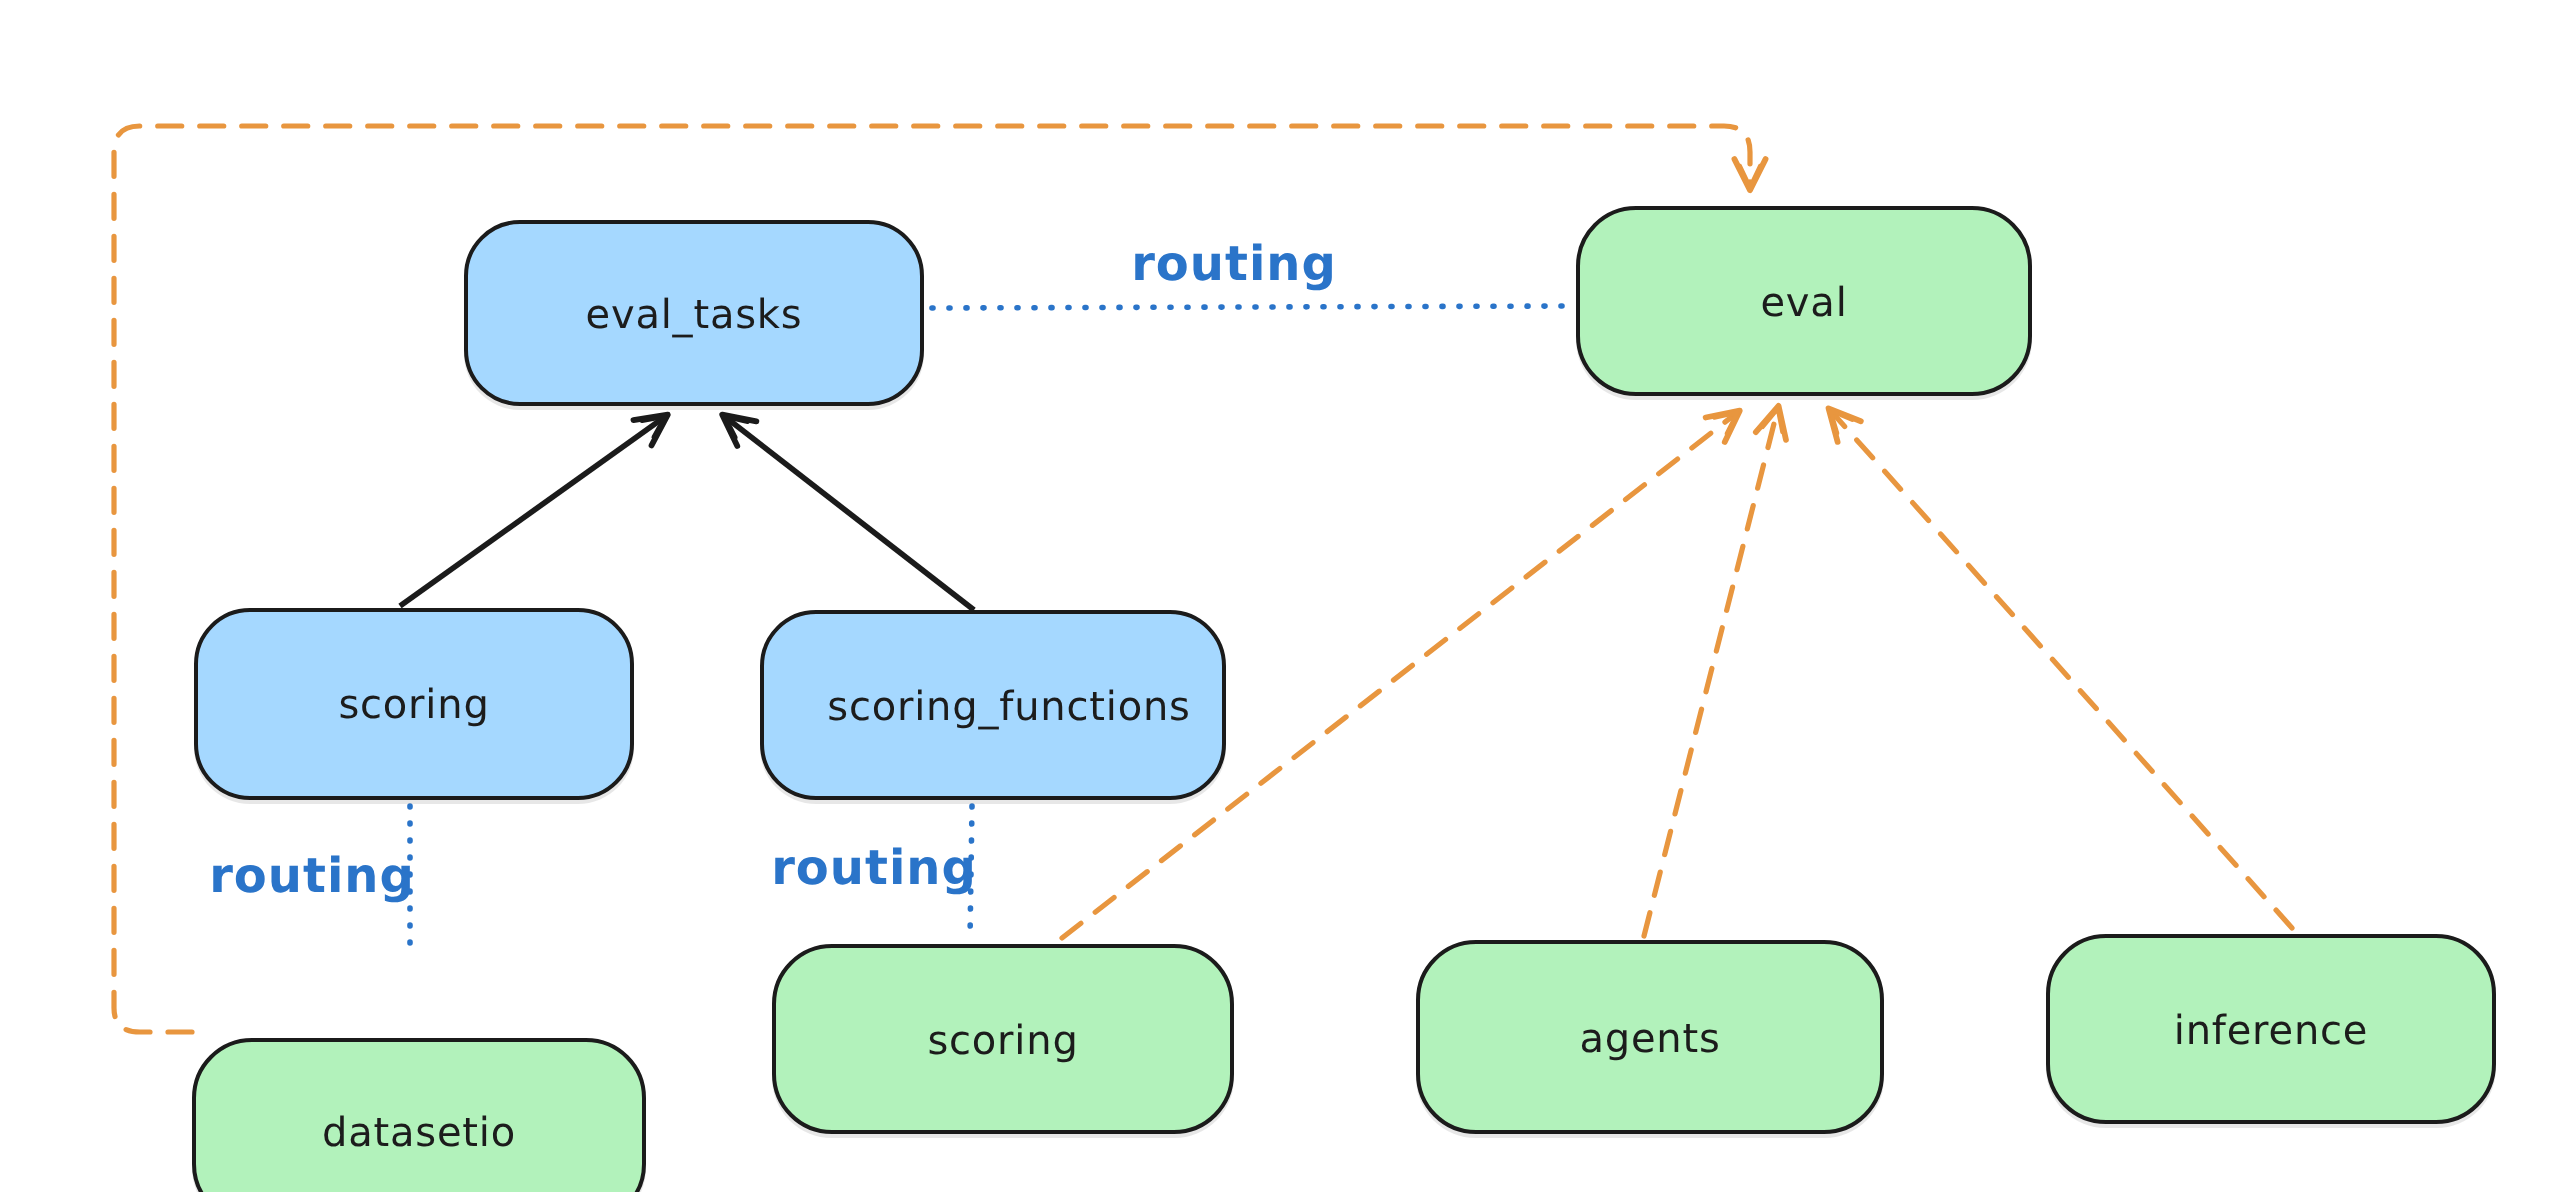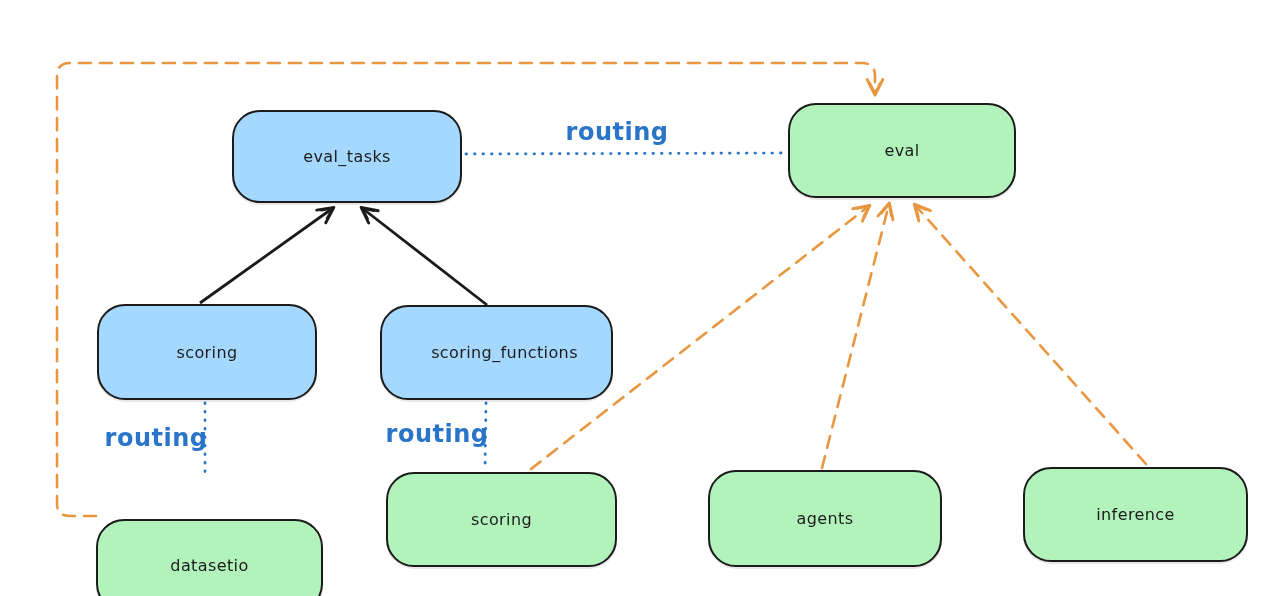--- a/index.html
+++ b/index.html
@@ -23,27 +23,27 @@
     height: 596px;
   }
   .node {
     position: absolute;
     box-sizing: border-box;
     border: 2.6px solid #1b1b1b;
     border-radius: 28px;
     display: flex;
     align-items: center;
     justify-content: center;
-    font-size: 16px;
+    font-size: 20px;
     letter-spacing: 0.4px;
     color: #1c1c1c;
     box-shadow: 0 2px 0 rgba(120,120,120,0.18);
   }
   .node.blue  { background: #a5d8ff; }
-  .node.green { background: #b2f2bb; }
+  .node.green { background: #b2f2bb; border-radius: 30px; }
   .edge-label {
     position: absolute;
     transform: translate(-50%, -50%);
     color: #2a74c9;
     font-size: 24px;
     font-weight: 700;
     letter-spacing: 0.5px;
     white-space: nowrap;
   }
   .solid-edge  { stroke: #1b1b1b; stroke-width: 2.8; fill: none; }

